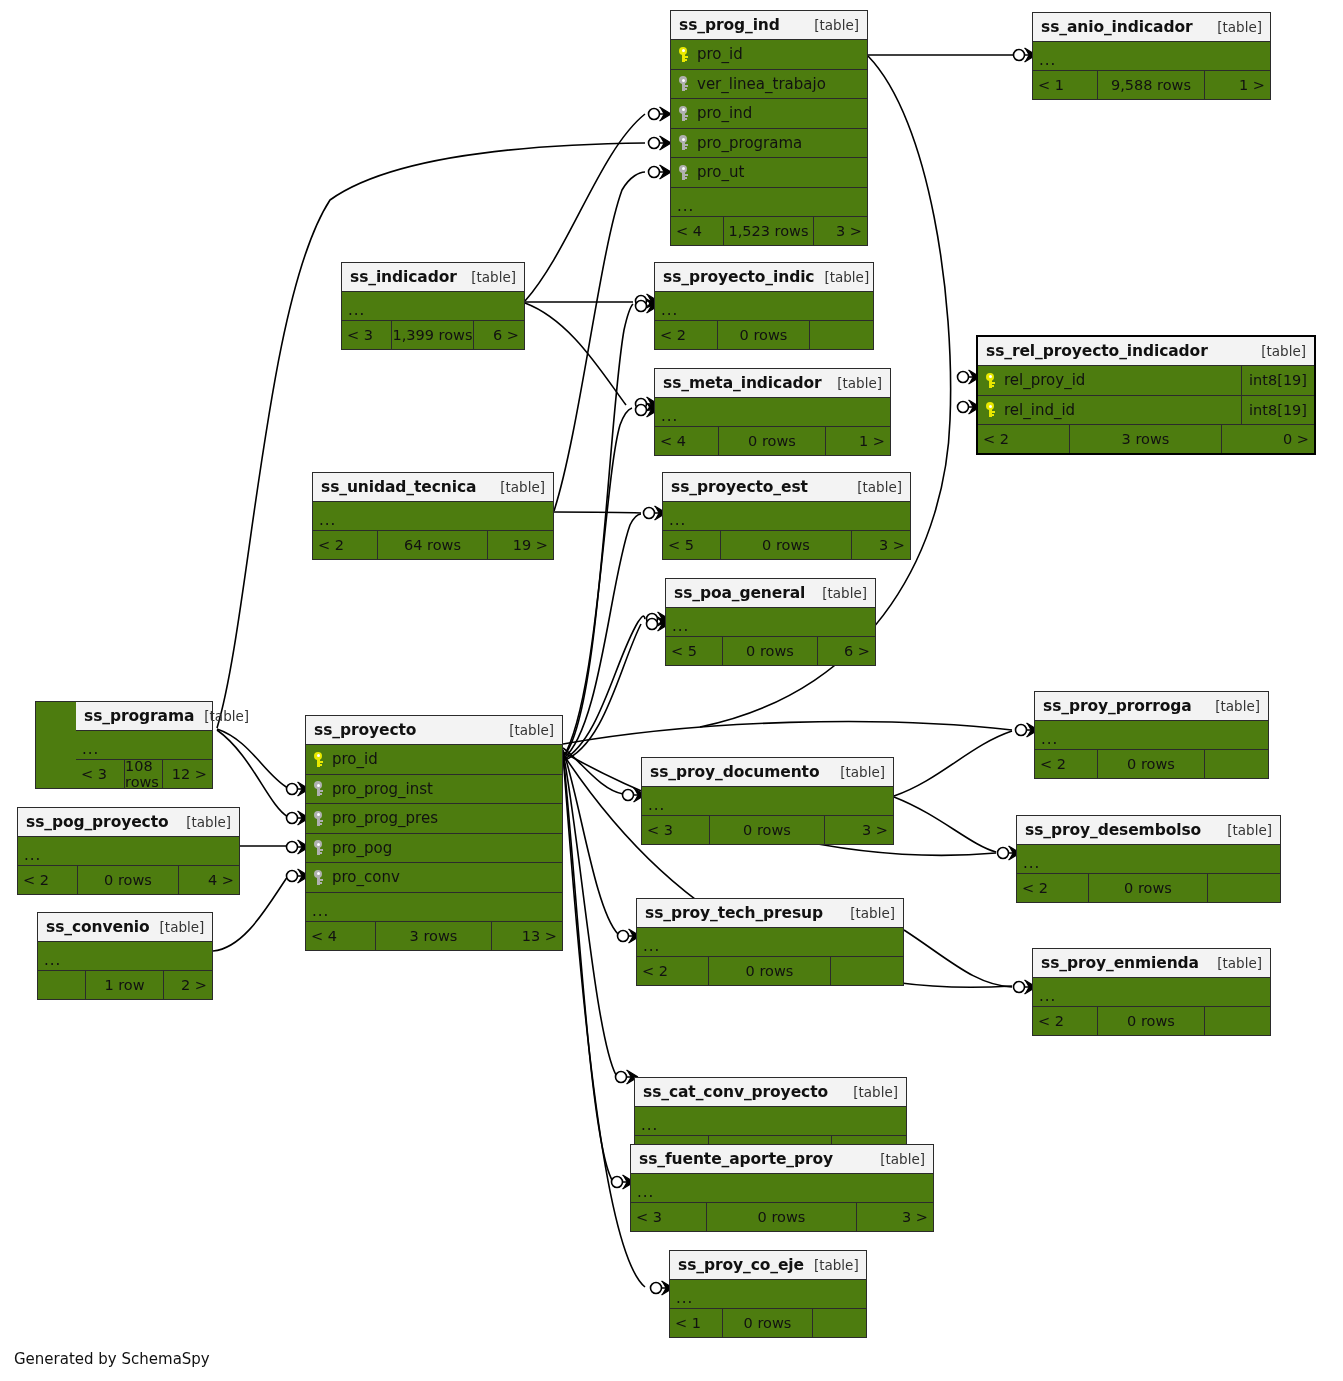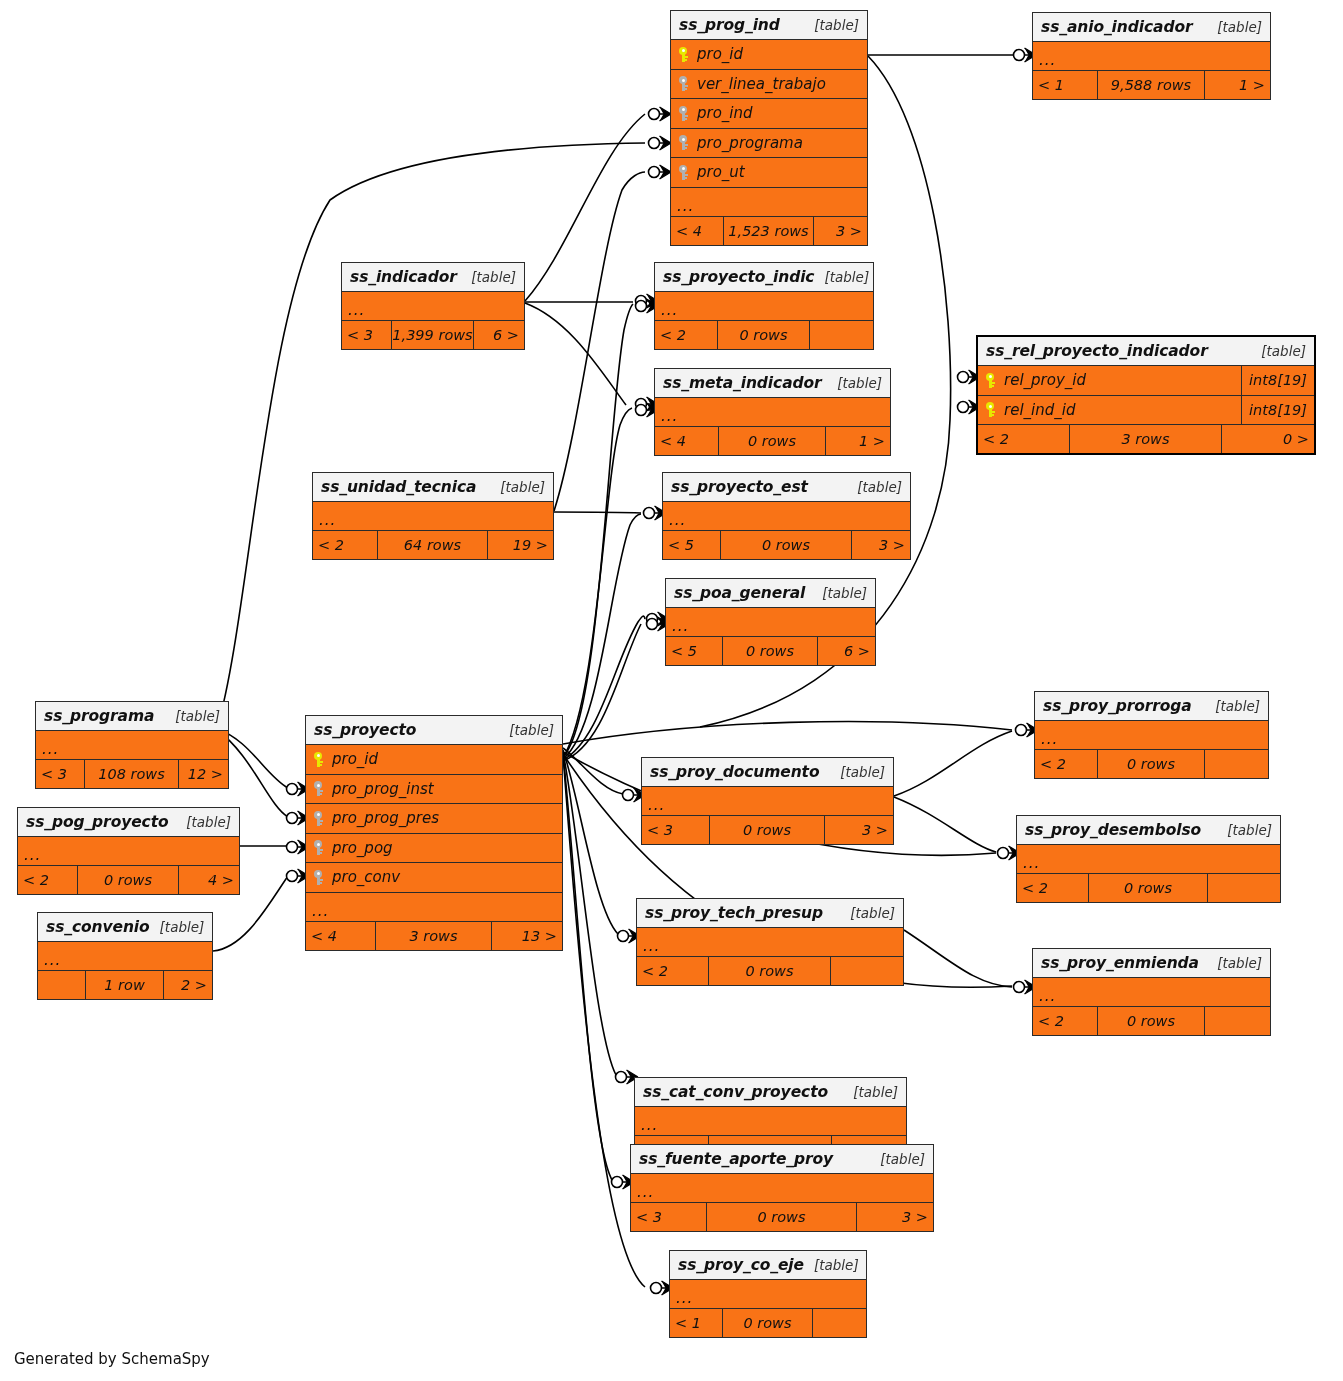--- a/index.html
+++ b/index.html
@@ -1,22 +1,22 @@
 <!DOCTYPE html>
 <html><head>
 <meta charset="utf-8">
 <style>
   html,body{margin:0;padding:0;background:#ffffff;}
   body{width:1343px;height:1381px;position:relative;
        font-family:"DejaVu Sans","Liberation Sans",sans-serif;
        -webkit-font-smoothing:antialiased;}
   #canvas{position:absolute;left:0;top:0;width:1343px;height:1381px;overflow:hidden;}
   svg#edges{position:absolute;left:0;top:0;width:1343px;height:1381px;pointer-events:none;}
-  .tbl{position:absolute;background:#f97316;border:1px solid #2b2b2b;
-       box-sizing:border-box;z-index:5;font-style:italic;}
+  .tbl{position:absolute;background:#4d7c0f;border:1px solid #2b2b2b;
+       box-sizing:border-box;z-index:5;}
   .tbl.focus{border:2px solid #000000;}
   .hdr{background:#f3f3f3;border-bottom:1px solid #2b2b2b;height:29px;
        display:flex;align-items:center;padding:0 8px;box-sizing:border-box;}
   .hdr .tname{font-weight:bold;font-size:15.5px;color:#111;letter-spacing:-0.1px;white-space:nowrap;}
   .hdr .ttag{margin-left:auto;font-size:13.5px;color:#333;padding-left:10px;white-space:nowrap;}
   .col{height:29.5px;border-bottom:1px solid #2b2b2b;display:flex;align-items:center;
        box-sizing:border-box;font-size:15px;color:#111;}
   .col .kwrap{width:24px;display:flex;justify-content:center;align-items:center;flex:0 0 24px;}
   .col .cname{padding-left:2px;white-space:nowrap;}
   .col .ctype{margin-left:auto;border-left:1px solid #2b2b2b;height:100%;
@@ -328,21 +328,21 @@
           <span class="tname">ss_poa_general</span>
           <span class="ttag">[table]</span>
         </div>
         <div class="ell">...</div>
         <div class="ftr">
           <div class="f1" style="width: 57px;">&lt; 5</div>
           <div class="f2">0 rows</div>
           <div class="f3" style="width: 57px;">6 &gt;</div>
         </div>
       </div>
-      <div class="tbl" style="left: 35px; top: 701px; width: 194px;">
+      <div class="tbl" style="left: 35px; top: 701px; width: 178px; padding-left: 40px;">
         <div class="hdr">
           <span class="tname">ss_programa</span>
           <span class="ttag">[table]</span>
         </div>
         <div class="ell">...</div>
         <div class="ftr">
           <div class="f1" style="width: 49px;">&lt; 3</div>
           <div class="f2">108 rows</div>
           <div class="f3" style="width: 49px;">12 &gt;</div>
         </div>

